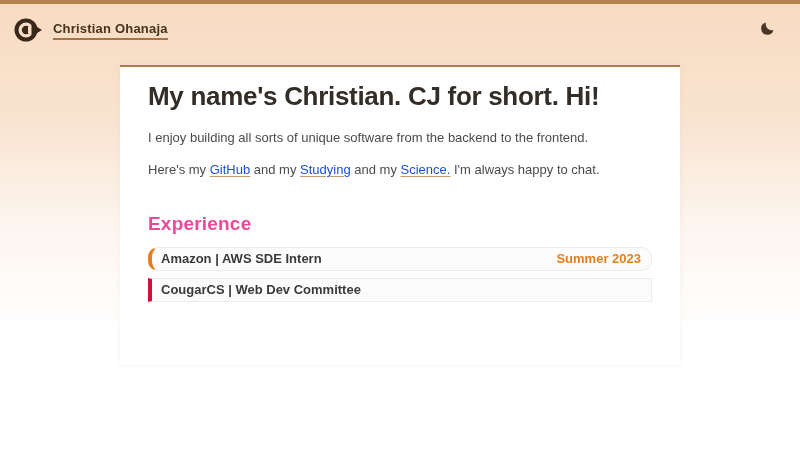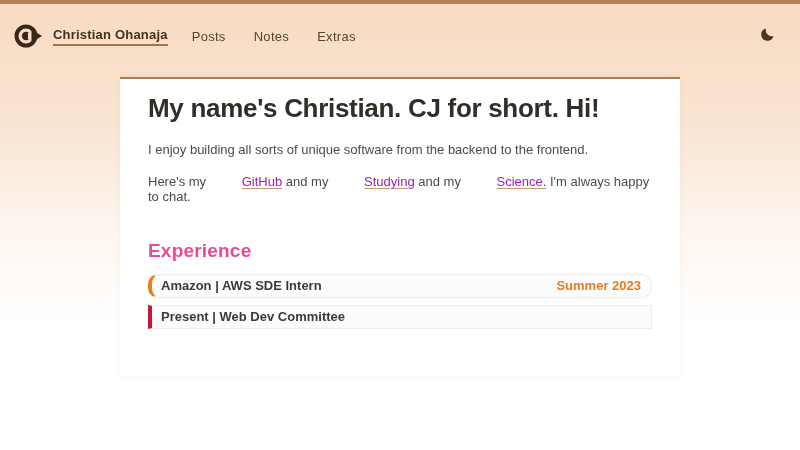--- a/index.html
+++ b/index.html
@@ -2,39 +2,39 @@
 <html><head>
 <meta charset="utf-8">
 <style>
   html,body{margin:0;padding:0;}
   body{
     width:800px;height:450px;overflow:hidden;
     font-family:"Liberation Sans","DejaVu Sans",sans-serif;
     background:linear-gradient(180deg,#f8dbc2 0px,#f9e4d1 120px,#fdf6f0 230px,#ffffff 330px,#ffffff 450px);
   }
   .top-accent{height:4px;background:#b5814f;}
-  .header{display:flex;align-items:center;height:40px;padding:12px 14px;}
+  .header{display:flex;align-items:center;height:40px;padding:6px 14px;}
   .brand{display:flex;align-items:center;gap:9px;cursor:pointer;text-decoration:none;}
   .brand-name{font-weight:bold;font-size:13px;color:#45321f;border-bottom:2px solid #a5744a;padding-bottom:2px;letter-spacing:.2px;}
   .nav{display:flex;gap:28px;margin-left:24px;}
   .nav-item{font-size:13px;color:#55422f;cursor:pointer;letter-spacing:.3px;}
   .theme-toggle{margin-left:auto;background:none;border:none;cursor:pointer;padding:4px;margin-right:6px;}
   .card{
     width:560px;margin:9px auto 0;box-sizing:border-box;
     background:#ffffff;border-top:2px solid #a87e52;
     padding:8px 28px 14px;height:299px;overflow:hidden;
     box-shadow:0 0 6px rgba(150,110,70,0.08);
   }
   .page-title{margin:7px 0 0;font-size:26px;line-height:1.15;font-weight:800;color:#332d27;letter-spacing:-0.3px;white-space:nowrap;}
   .intro{margin:17px 0 0;font-size:13px;color:#4b4b4b;line-height:1.4;}
   .facts{margin:18px 0 0;padding-left:30px;}
   .facts li{margin-bottom:9px;font-size:13px;color:#4b4b4b;line-height:1.4;}
   .facts li::marker{color:#b06c38;}
   .links-line{margin:15px 0 0;font-size:13px;color:#4b4b4b;}
-  .inline-link{color:#a21caf;text-decoration:underline;text-decoration-color:#c49a6c;text-underline-offset:2px;cursor:pointer;margin-left:32px;}
+  .inline-link{color:#1d4ed8;text-decoration:underline;text-decoration-color:#c49a6c;text-underline-offset:2px;cursor:pointer;}
   .section-heading{margin:36px 0 0;font-size:19px;font-weight:bold;color:#ec4899;letter-spacing:.2px;}
   .xp-row{
     margin-top:12px;display:flex;align-items:center;justify-content:space-between;
     background:#fcfcfc;border:1px solid #ececec;border-left:4px solid #999;
     padding:3px 10px 4px 9px;
   }
   .xp-row + .xp-row{margin-top:7px;}
   .xp-title{font-size:13px;font-weight:bold;color:#3a3a3a;}
   .xp-period{font-size:13px;font-weight:bold;}
   .xp-row.accent-orange{border-left-color:#e67e1e;border-radius:10px;}
@@ -53,25 +53,20 @@
     <span style="display:inline-flex;">
       <svg width="30" height="26" viewBox="0 0 30 26">
         <circle cx="12" cy="13" r="9.5" fill="none" stroke="#3a281a" stroke-width="4"></circle>
         <circle cx="12" cy="13" r="4.2" fill="#3a281a"></circle>
         <rect x="14" y="10" width="9" height="6" fill="#f8dbc2"></rect>
         <polygon points="17.5,6.5 28,13 17.5,19.5" fill="#3a281a"></polygon>
       </svg>
     </span>
     <span class="brand-name">Christian Ohanaja</span>
   </a>
-  <nav class="nav">
-    <span class="nav-item">Posts</span>
-    <span class="nav-item">Notes</span>
-    <span class="nav-item">Extras</span>
-  </nav>
   <button class="theme-toggle">
     <span style="display:inline-flex;">
       <svg width="17" height="17" viewBox="0 0 24 24">
         <path d="M20.4 14.2A8.8 8.8 0 0 1 9.8 3.6 8.8 8.8 0 1 0 20.4 14.2z" fill="#4a3526"></path>
       </svg>
     </span>
   </button>
 </div>
 
 <main class="card">
@@ -83,16 +78,16 @@
   <p class="links-line"><span>Here's my </span><a class="inline-link">GitHub</a><span> and my </span><a class="inline-link">Studying</a><span> and my </span><a class="inline-link">Science.</a><span> I'm always happy to chat.</span></p>
 
   <h2 class="section-heading">Experience</h2>
 
   <div class="xp-row accent-orange">
     <span class="xp-title">Amazon | AWS SDE Intern</span>
     <span class="xp-period">Summer 2023</span>
   </div>
 
   <div class="xp-row accent-crimson">
-    <span class="xp-title">Present | Web Dev Committee</span>
+    <span class="xp-title">CougarCS | Web Dev Committee</span>
   </div>
 
 </main>
 
 </body></html>

